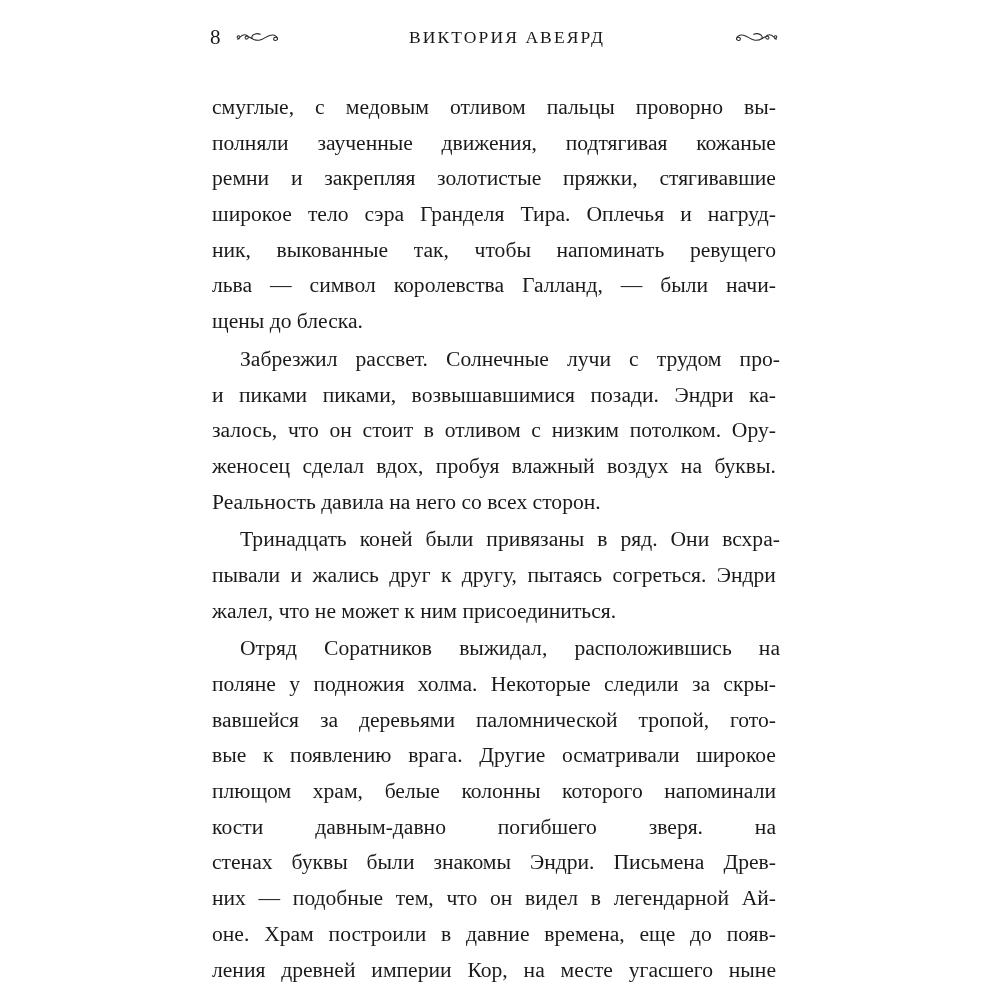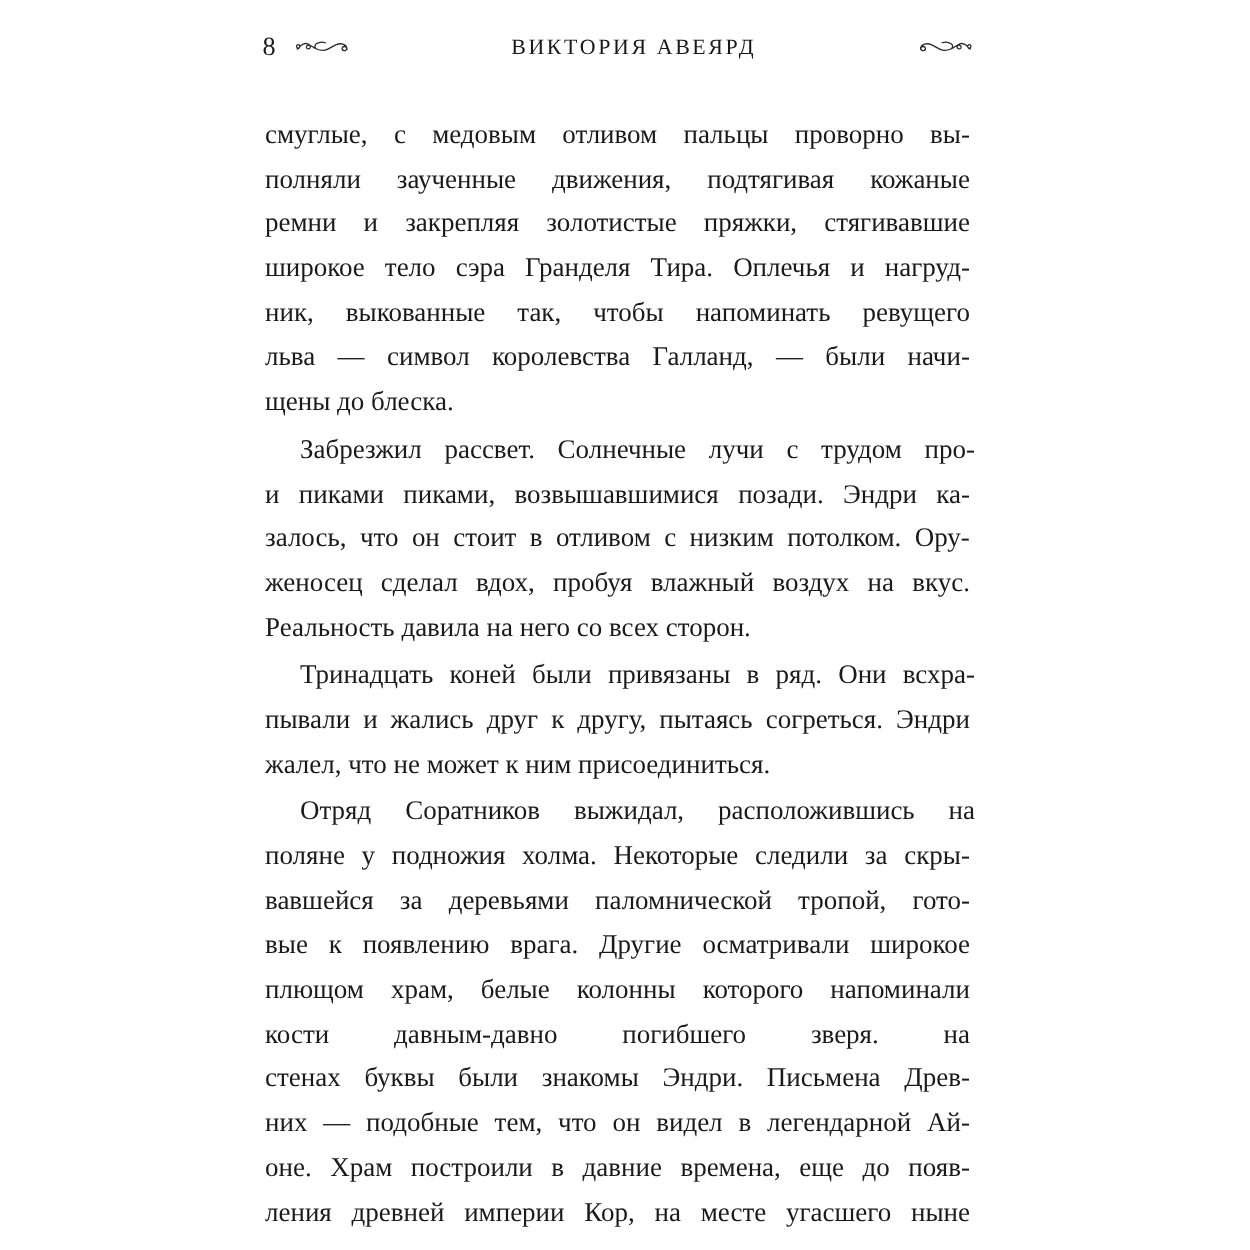--- a/index.html
+++ b/index.html
@@ -137,21 +137,21 @@
         <div class="line just"><span class="w">ремни</span><span class="w">и</span><span class="w">закрепляя</span><span class="w">золотистые</span><span class="w">пряжки,</span><span class="w">стягивавшие</span></div>
         <div class="line just"><span class="w">широкое</span><span class="w">тело</span><span class="w">сэра</span><span class="w">Гранделя</span><span class="w">Тира.</span><span class="w">Оплечья</span><span class="w">и</span><span class="w">нагруд-</span></div>
         <div class="line just"><span class="w">ник,</span><span class="w">выкованные</span><span class="w">так,</span><span class="w">чтобы</span><span class="w">напоминать</span><span class="w">ревущего</span></div>
         <div class="line just"><span class="w">льва</span><span class="w">—</span><span class="w">символ</span><span class="w">королевства</span><span class="w">Галланд,</span><span class="w">—</span><span class="w">были</span><span class="w">начи-</span></div>
         <div class="line last">щены до блеска.</div>
       </div>
       <div class="para">
         <div class="line just indent"><span class="w">Забрезжил</span><span class="w">рассвет.</span><span class="w">Солнечные</span><span class="w">лучи</span><span class="w">с</span><span class="w">трудом</span><span class="w">про-</span></div>
         <div class="line just"><span class="w">и</span><span class="w">пиками</span><span class="w">пиками,</span><span class="w">возвышавшимися</span><span class="w">позади.</span><span class="w">Эндри</span><span class="w">ка-</span></div>
         <div class="line just"><span class="w">залось,</span><span class="w">что</span><span class="w">он</span><span class="w">стоит</span><span class="w">в</span><span class="w">отливом</span><span class="w">с</span><span class="w">низким</span><span class="w">потолком.</span><span class="w">Ору-</span></div>
-        <div class="line just"><span class="w">женосец</span><span class="w">сделал</span><span class="w">вдох,</span><span class="w">пробуя</span><span class="w">влажный</span><span class="w">воздух</span><span class="w">на</span><span class="w">вкус.</span></div>
+        <div class="line just"><span class="w">женосец</span><span class="w">сделал</span><span class="w">вдох,</span><span class="w">пробуя</span><span class="w">влажный</span><span class="w">воздух</span><span class="w">на</span><span class="w">буквы.</span></div>
         <div class="line last">Реальность давила на него со всех сторон.</div>
       </div>
       <div class="para">
         <div class="line just indent"><span class="w">Тринадцать</span><span class="w">коней</span><span class="w">были</span><span class="w">привязаны</span><span class="w">в</span><span class="w">ряд.</span><span class="w">Они</span><span class="w">всхра-</span></div>
         <div class="line just"><span class="w">пывали</span><span class="w">и</span><span class="w">жались</span><span class="w">друг</span><span class="w">к</span><span class="w">другу,</span><span class="w">пытаясь</span><span class="w">согреться.</span><span class="w">Эндри</span></div>
         <div class="line last">жалел, что не может к ним присоединиться.</div>
       </div>
       <div class="para">
         <div class="line just indent"><span class="w">Отряд</span><span class="w">Соратников</span><span class="w">выжидал,</span><span class="w">расположившись</span><span class="w">на</span></div>
         <div class="line just"><span class="w">поляне</span><span class="w">у</span><span class="w">подножия</span><span class="w">холма.</span><span class="w">Некоторые</span><span class="w">следили</span><span class="w">за</span><span class="w">скры-</span></div>

